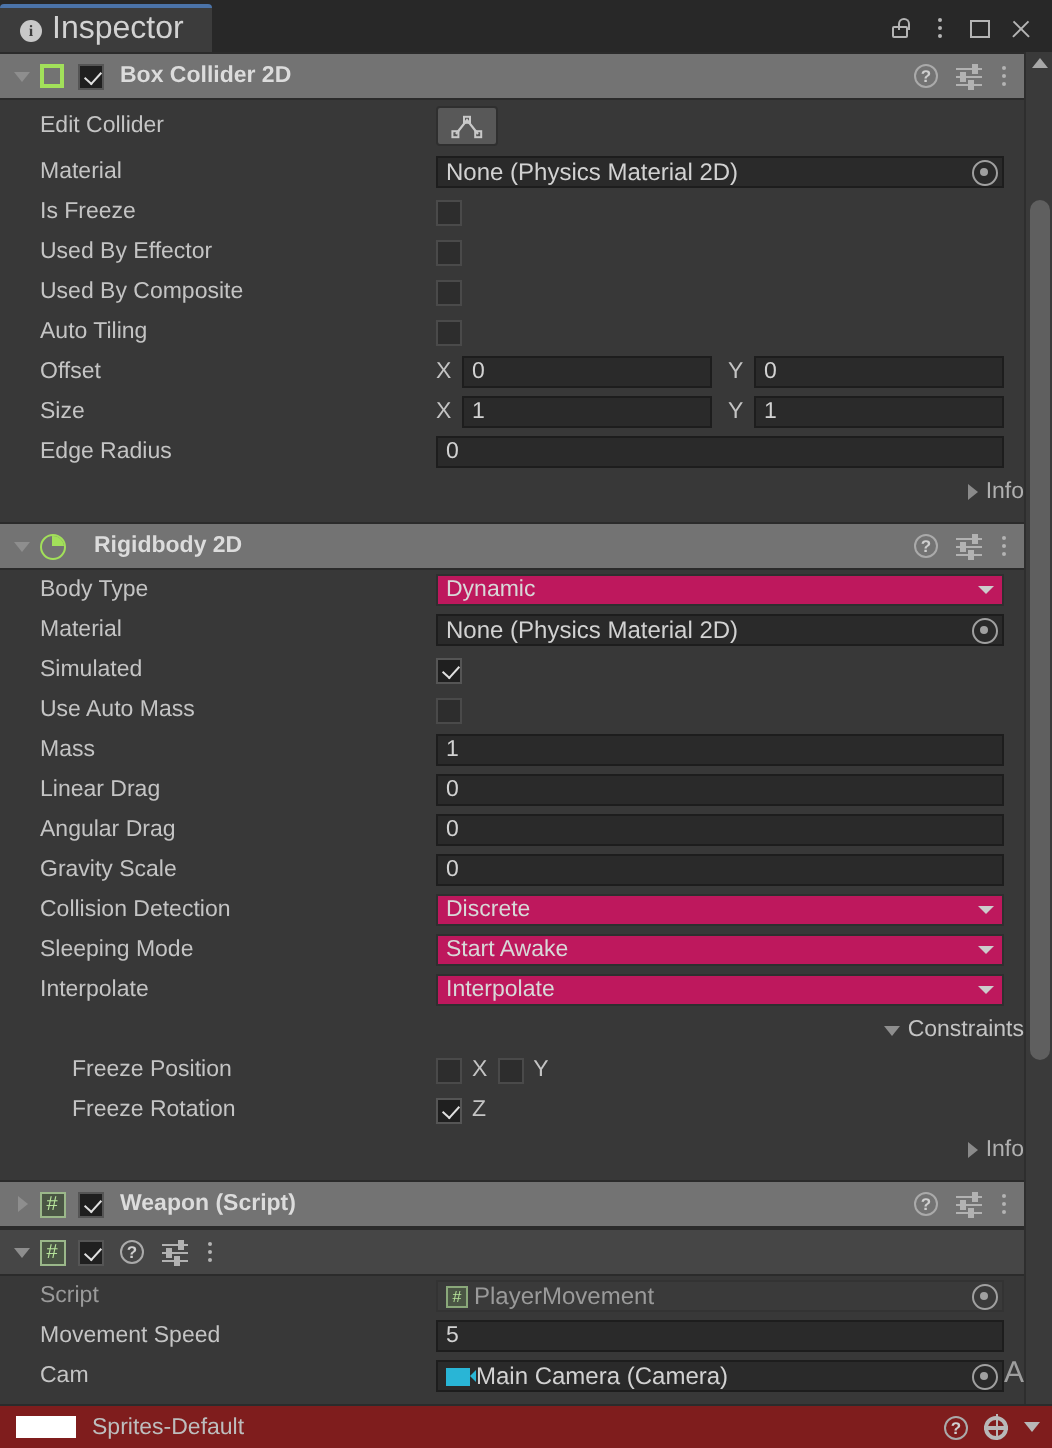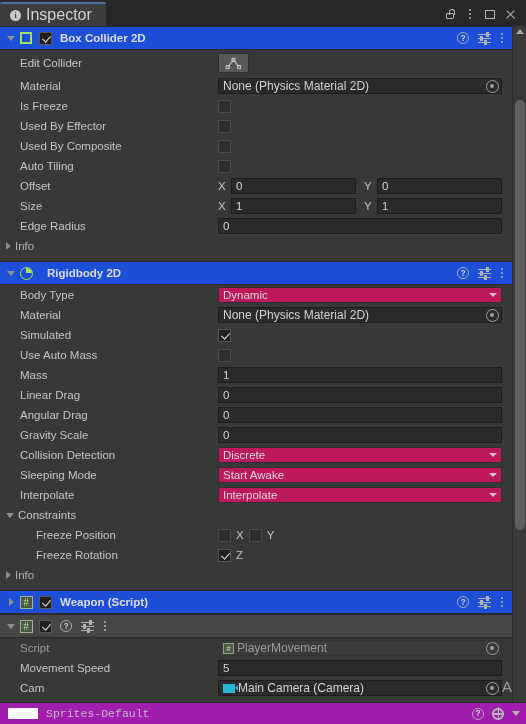--- a/index.html
+++ b/index.html
@@ -134,21 +134,21 @@
     position: absolute;
     left: 0; top: 0; right: 14px; bottom: 0;
     overflow: hidden;
   }
 
   
   .comp-header {
     height: 22px;
     display: flex;
     align-items: center;
-    background: #1d4ed8;
+    background: #737373;
     border-top: 1px solid #2b2b2b;
     border-bottom: 1px solid #2b2b2b;
     padding-left: 4px;
     cursor: default;
   }
   .comp-header.light { background: #464646; }
   .foldout {
     width: 14px; height: 16px;
     display: flex; align-items: center; justify-content: center;
     cursor: default;
@@ -412,20 +412,21 @@
     cursor: default;
   }
   .ico-polyedit { width: 17px; height: 13px; }
 
   .foldout-row {
     height: 20px;
     display: flex;
     align-items: center;
     padding-left: 6px;
     cursor: default;
+    justify-content: flex-end;
   }
   .foldout-row .tri.closed { border-left-color: #8a8a8a; }
   .foldout-row .lbl { color: #c4c4c4; font-size: 11.5px; margin-left: 4px; }
   .foldout-row .lbl.dim { color: #b0b0b0; }
   .gap { height: 5px; }
 
   
   .scrollbar {
     position: absolute;
     right: 0; top: 0;
@@ -466,27 +467,26 @@
     padding-left: 2px;
     white-space: nowrap;
     overflow: hidden;
   }
 
   
   .matbar {
     position: absolute;
     left: 0; right: 0; bottom: 0;
     height: 22px;
-    background: #a21caf;
+    background: #7f1d1d;
     border-top: 1px solid #2b2b2b;
     display: flex;
     align-items: center;
     padding-left: 8px;
     box-sizing: border-box;
-    font-family: Liberation Mono, monospace;
   }
   .mat-swatch {
     width: 30px; height: 11px;
     background: #ffffff;
     flex: none;
     margin-right: 8px;
   }
   .mat-name { flex: 1; color: #bdbdbd; font-size: 11.5px; }
   .mat-icons { display: flex; align-items: center; gap: 8px; padding-right: 6px; }
   .ico-gear {

